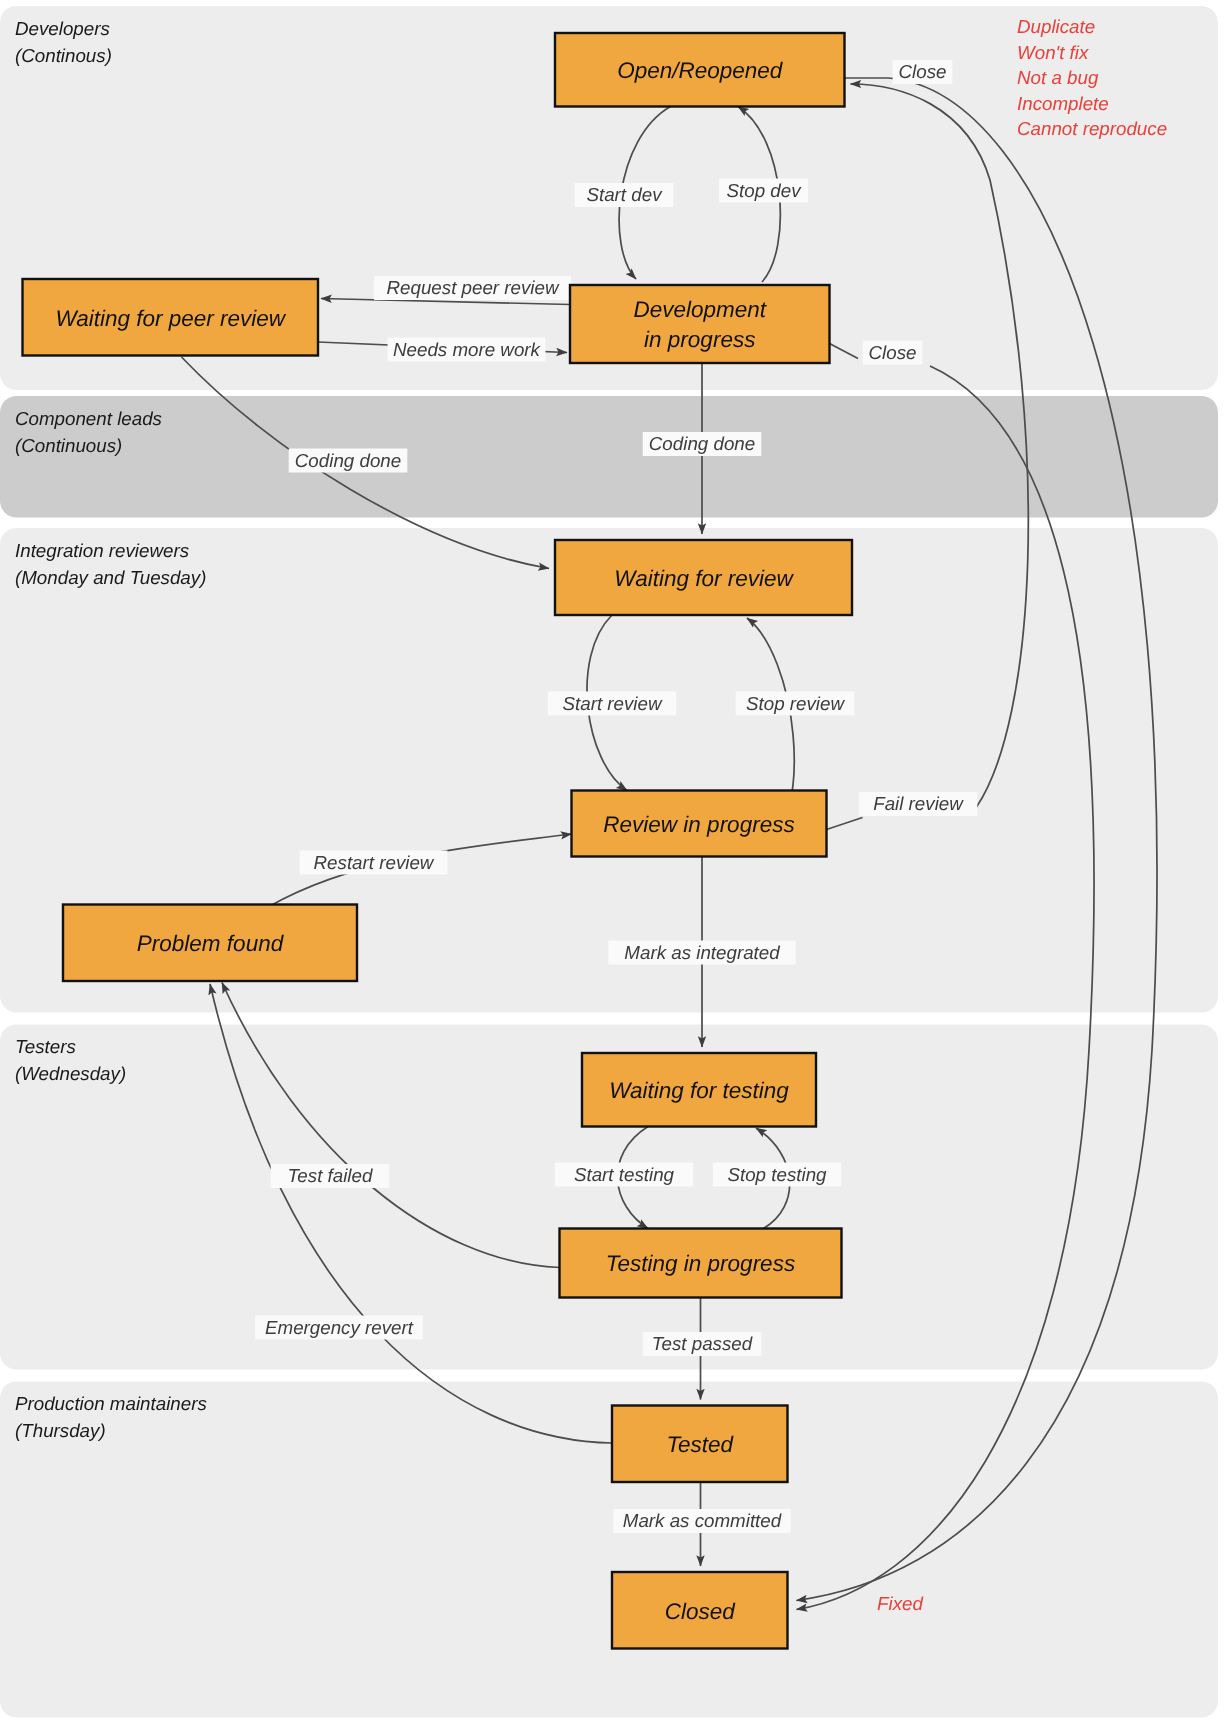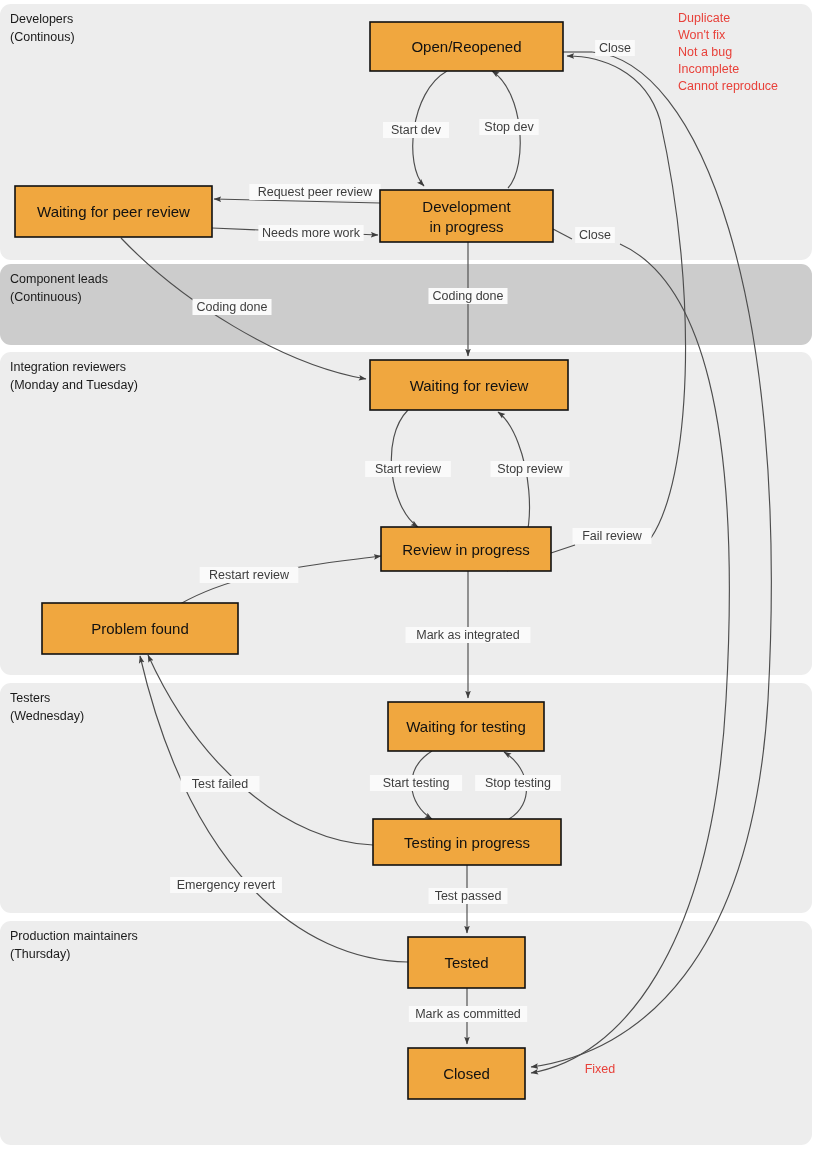--- a/index.html
+++ b/index.html
@@ -1,18 +1,18 @@
 <!DOCTYPE html>
 <html><head>
 <meta charset="utf-8">
 <style>
   html,body{margin:0;padding:0;background:#ffffff;}
   body{width:816px;height:1149px;overflow:hidden;
        font-family:"Liberation Sans","DejaVu Sans",sans-serif;}
-  #stage{position:relative;width:800px;height:1149px;background:#ffffff;}
+  #stage{position:relative;width:800px;height:1149px;background:#ffffff;font-style:italic;}
   svg{position:absolute;left:0;top:0;}
   .lane-label{fill:#1a1a1a;font-size:12.5px;font-family:"Liberation Sans","DejaVu Sans",sans-serif;}
   .node-label{fill:#111111;font-size:15px;text-anchor:middle;
               font-family:"Liberation Sans","DejaVu Sans",sans-serif;}
   .edge-label{fill:#3d3d3d;font-size:12.5px;text-anchor:middle;
               font-family:"Liberation Sans","DejaVu Sans",sans-serif;}
   .note-red{fill:#e8413a;font-size:12.5px;
             font-family:"Liberation Sans","DejaVu Sans",sans-serif;}
   .edge{fill:none;stroke:#4d4d4d;stroke-width:1.15;}
   .node-box{fill:#f0a73f;stroke:#111111;stroke-width:1.6;}

